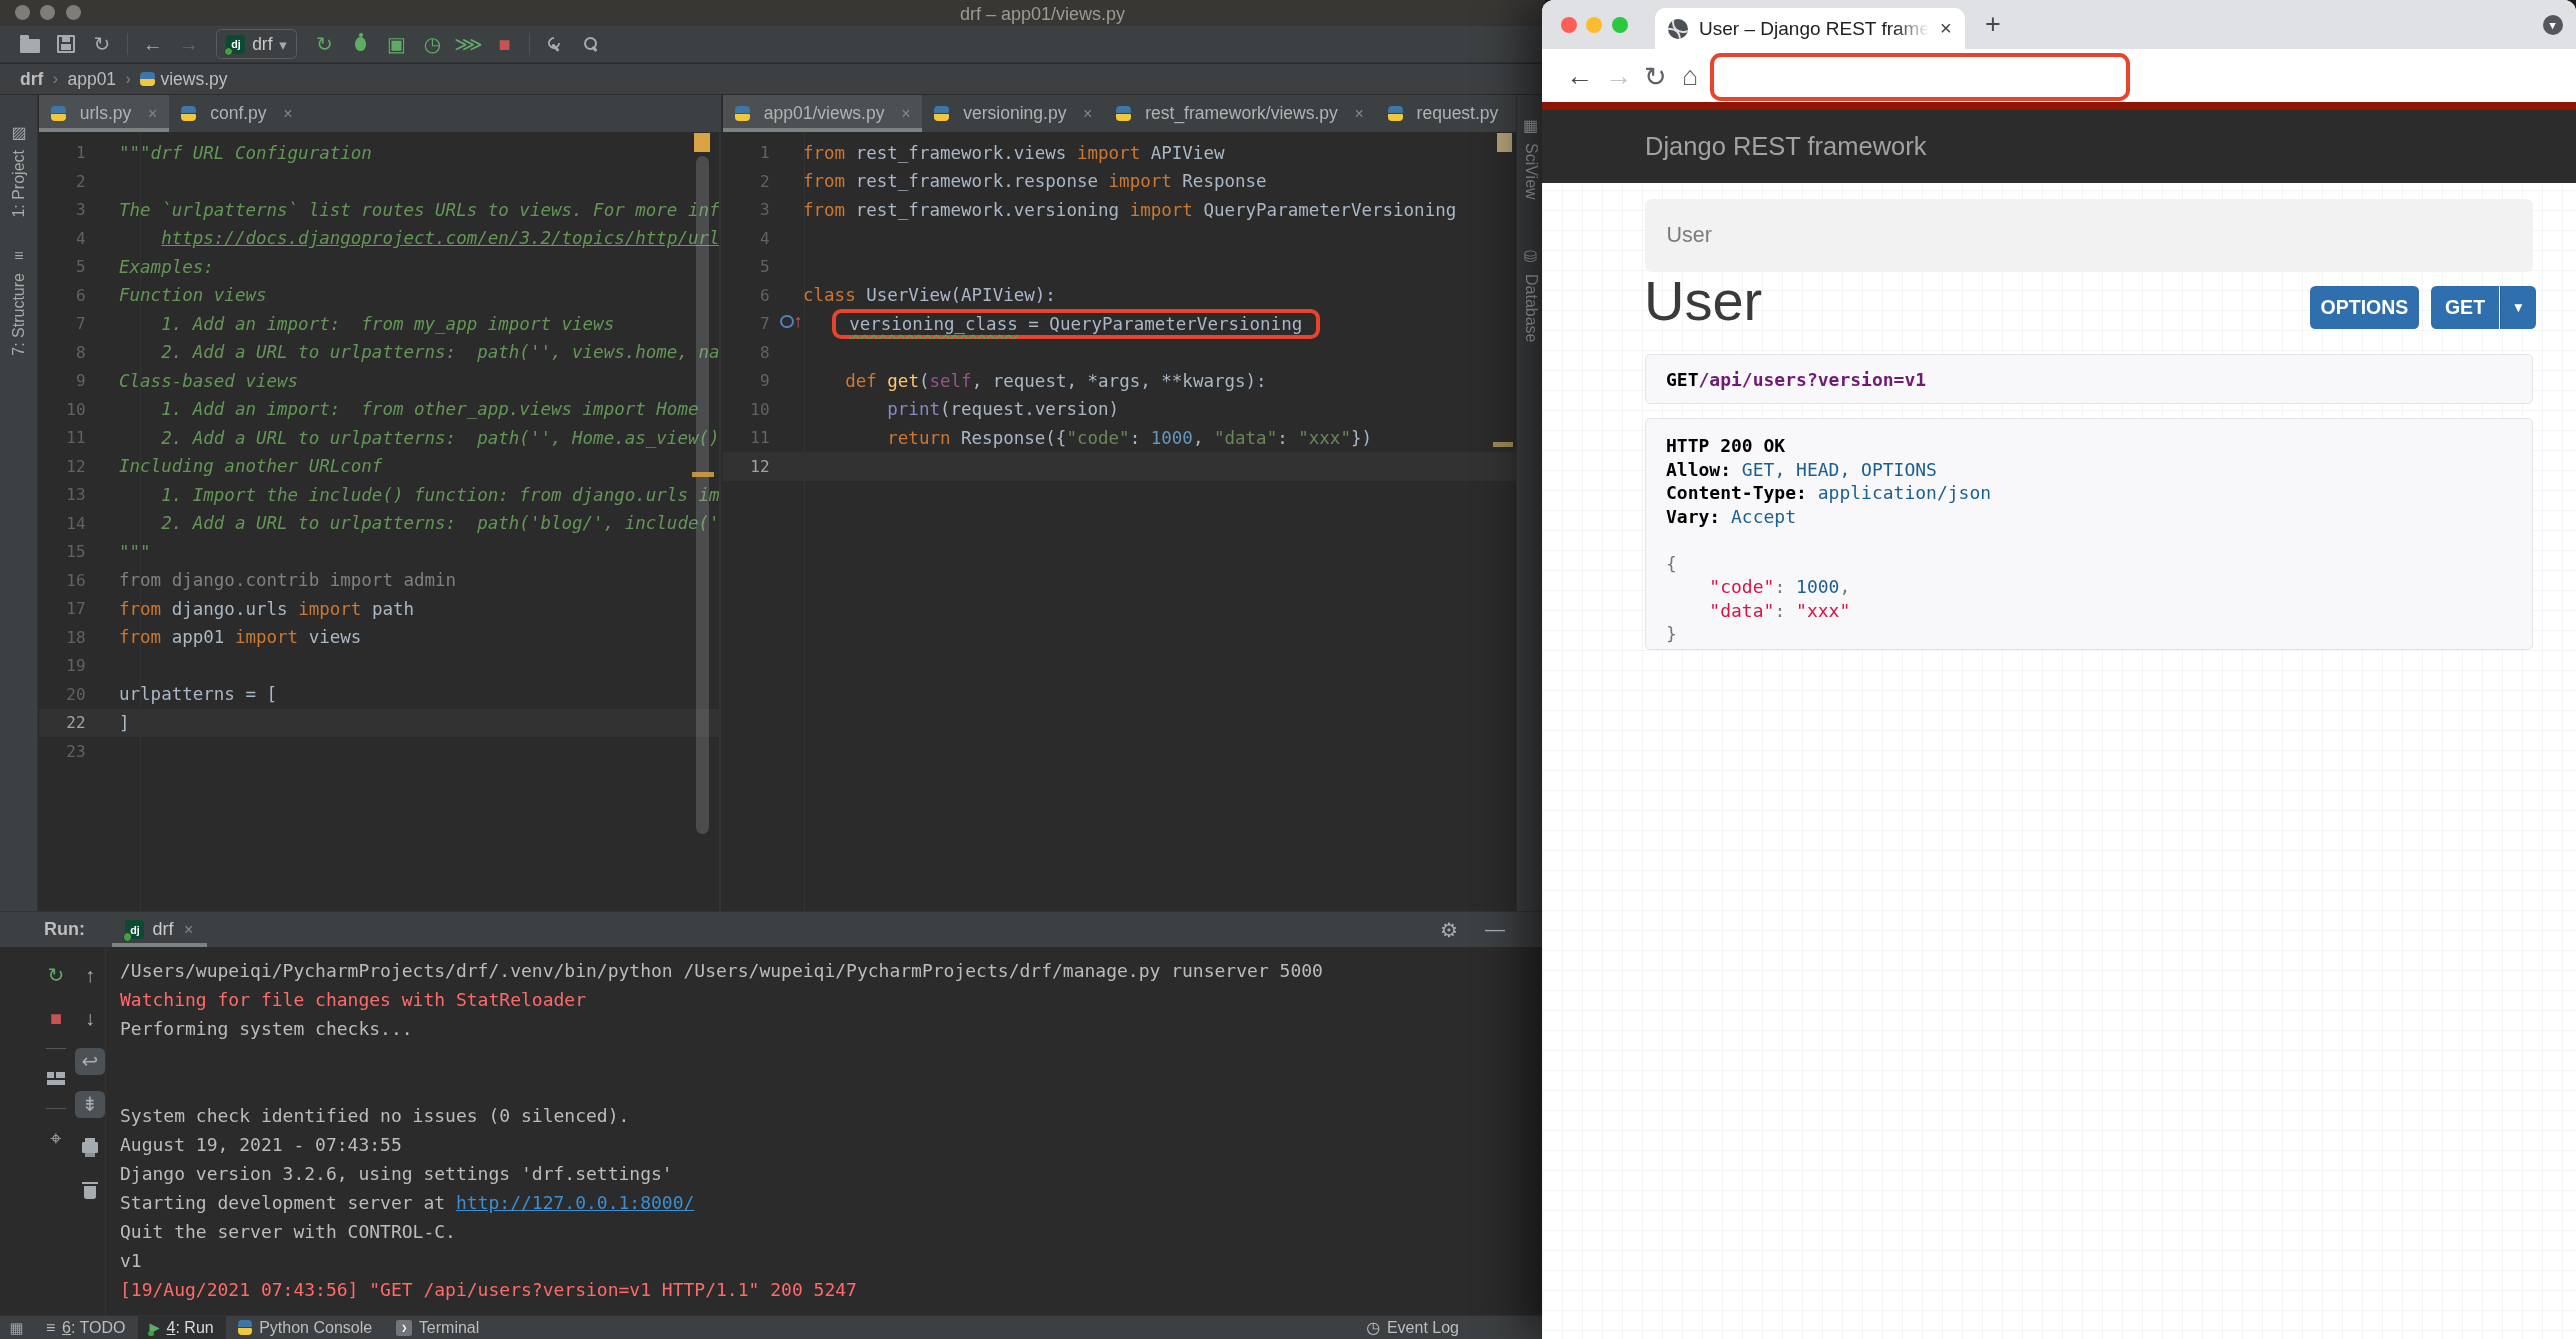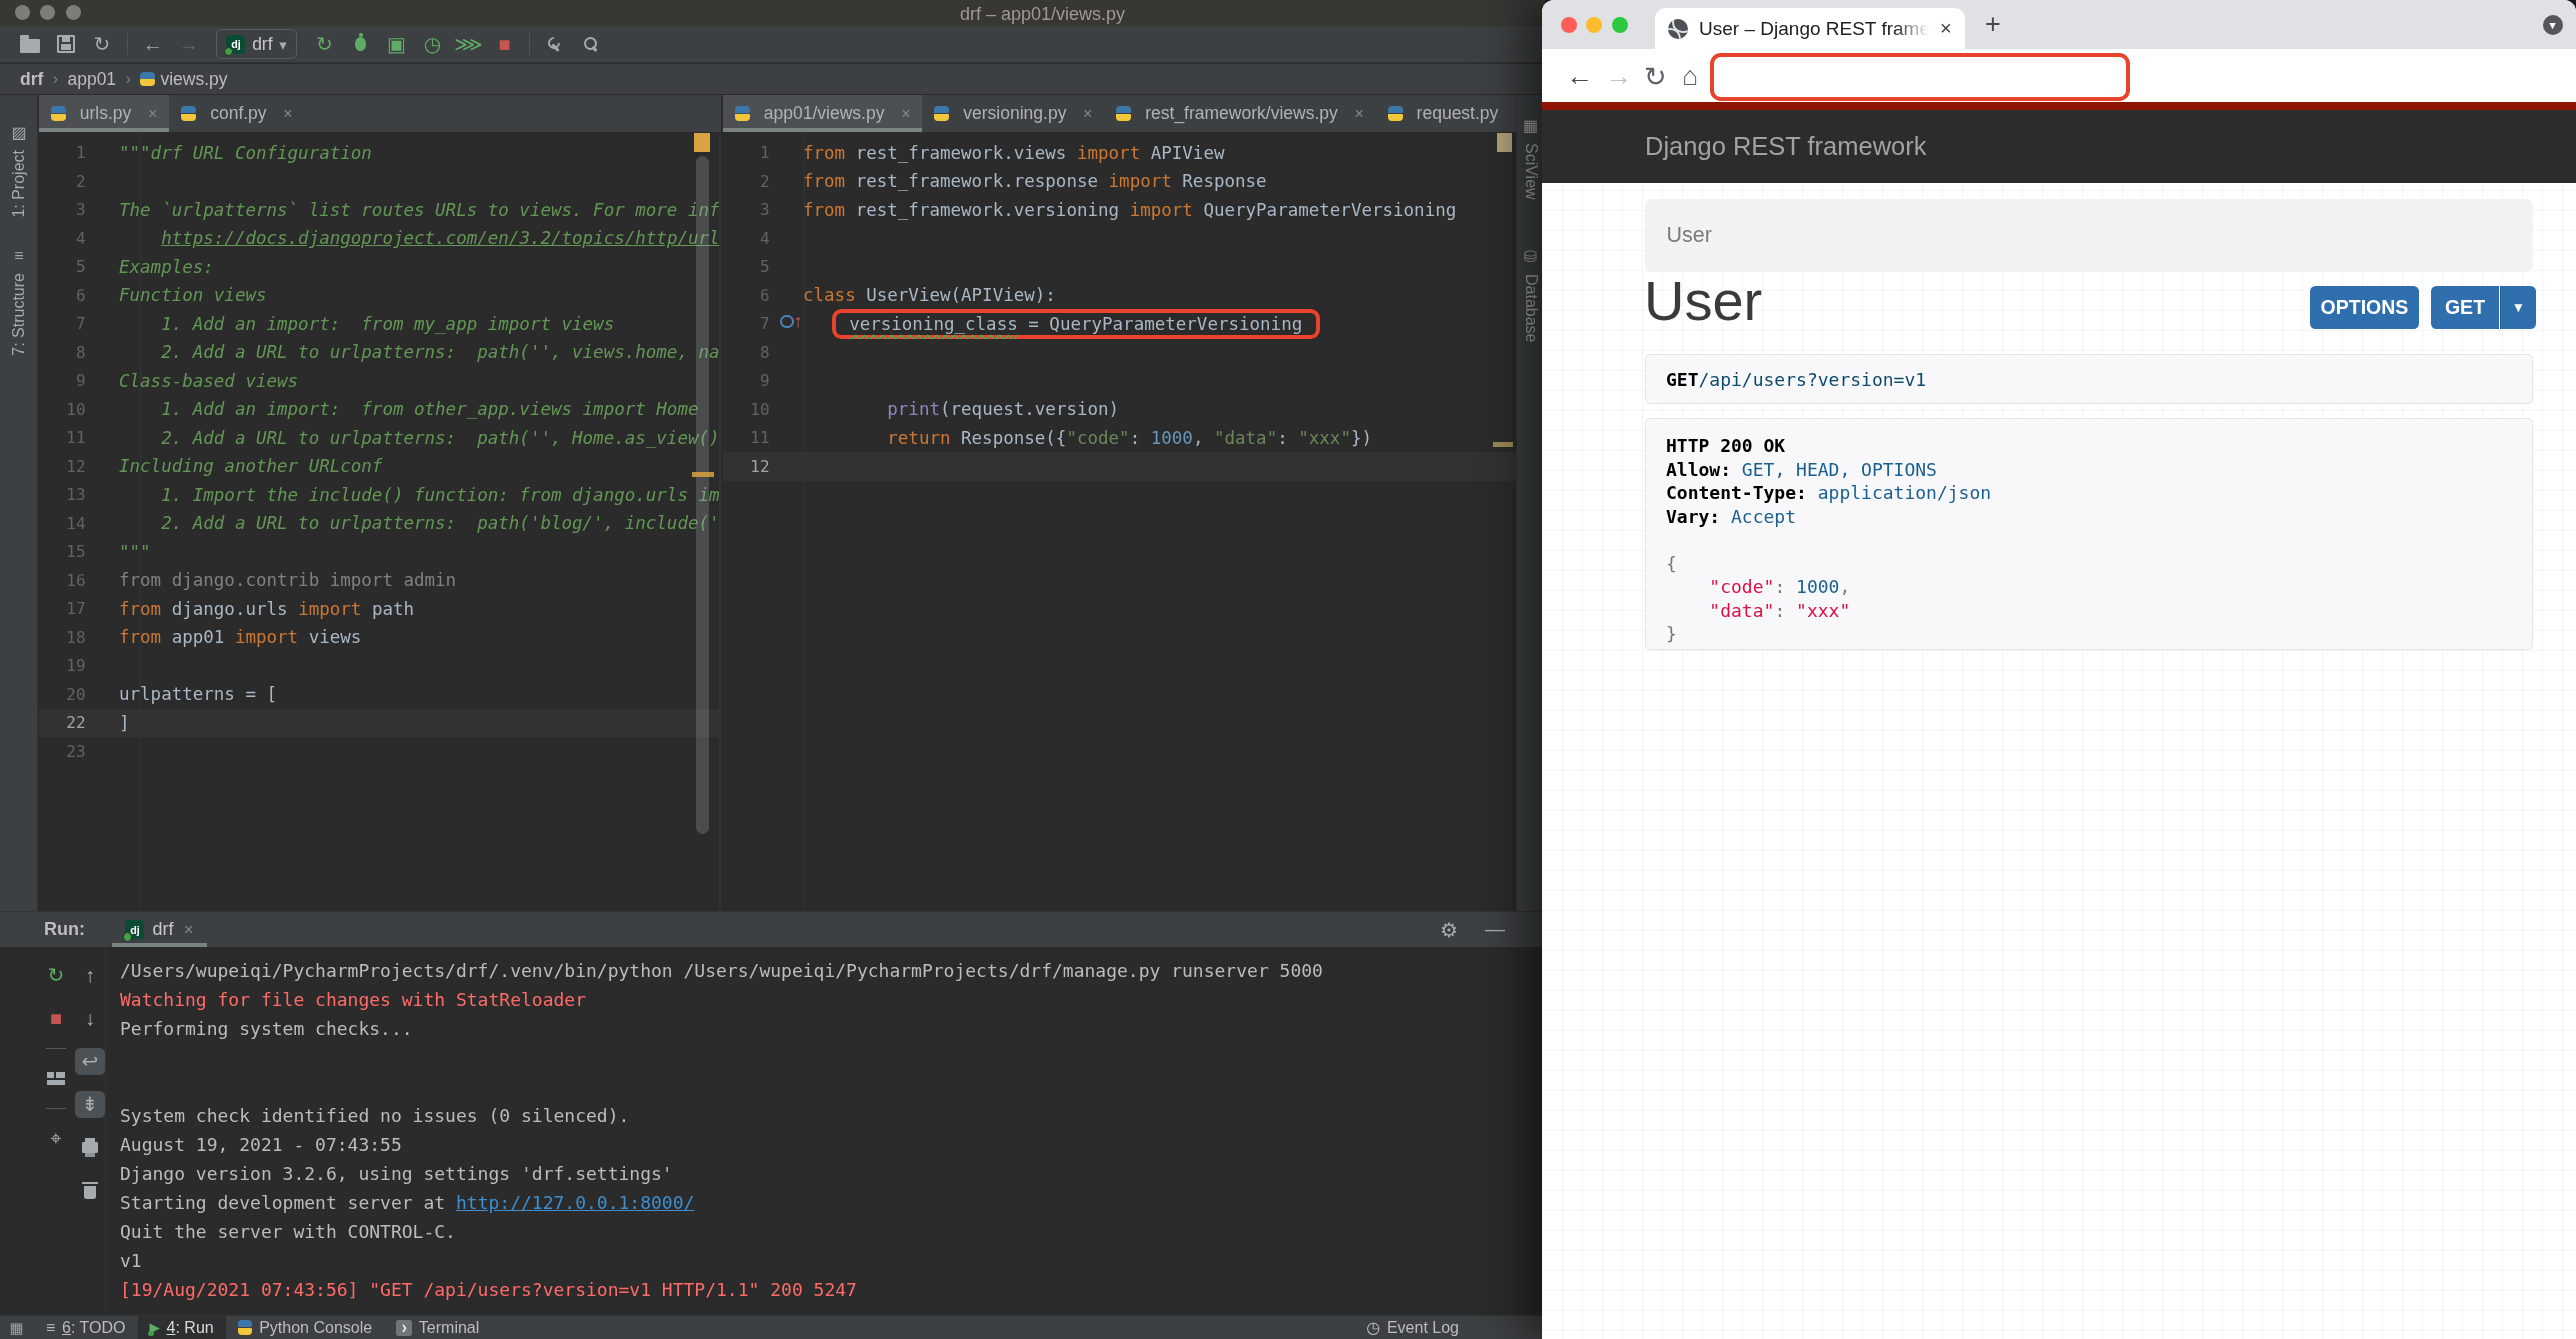--- a/index.html
+++ b/index.html
@@ -190,21 +190,21 @@
   .btn-get-caret { left:958px; width:36px; border-radius:0 5.4px 5.4px 0; border-left:1.3px solid #285e93; font-size:13.4px; }
   .drf-panel { position:absolute; left:103px; width:888px; background:#f8f8fa; border:1.3px solid #e3e3e8; border-radius:5.4px; font-family:"DejaVu Sans Mono", monospace; font-size:18px; }
   .panel-req { top:244px; height:50px; display:flex; align-items:center; padding-left:20px; }
   .panel-resp { top:308px; height:232px; padding:16px 20px; }
   .rrow { height:23.5px; white-space:pre; }
   .r-b { color:#000; font-weight:bold; }
   .r-v { color:#195f91; }
   .r-s { color:#dd1144; }
   .r-p { color:#777; }
   .req-method { color:#000; font-weight:bold; }
-  .req-path { color:#0c4a6e; }
+  .req-path { color:#701a75;font-weight:bold; }
 </style>
 </head>
 <body>
 
 <div id="pycharm">
   <div class="pc-titlebar">
     <span class="tl-dot" style="left:14.8px"></span>
     <span class="tl-dot" style="left:40px"></span>
     <span class="tl-dot" style="left:66px"></span>
     <span class="pc-title">drf – app01/views.py</span>
@@ -362,21 +362,21 @@
     <div class="gut-line" style="left:81px"></div>
     <div class="code-flow" id="code-right">
         <div class="crow"><span class="ln">1</span><span class="gi"></span><div class="ct"><span class="s-kw">from</span><span class="s-pl"> rest_framework.views </span><span class="s-kw">import</span><span class="s-pl"> APIView</span></div></div>
         <div class="crow"><span class="ln">2</span><span class="gi"></span><div class="ct"><span class="s-kw">from</span><span class="s-pl"> rest_framework.response </span><span class="s-kw">import</span><span class="s-pl"> Response</span></div></div>
         <div class="crow"><span class="ln">3</span><span class="gi"></span><div class="ct"><span class="s-kw">from</span><span class="s-pl"> rest_framework.versioning </span><span class="s-kw">import</span><span class="s-pl"> QueryParameterVersioning</span></div></div>
         <div class="crow"><span class="ln">4</span><span class="gi"></span><div class="ct"></div></div>
         <div class="crow"><span class="ln">5</span><span class="gi"></span><div class="ct"></div></div>
         <div class="crow"><span class="ln">6</span><span class="gi"></span><div class="ct"><span class="s-kw">class</span><span class="s-pl"> UserView(APIView):</span></div></div>
         <div class="crow"><span class="ln">7</span><span class="gi gi-override"></span><div class="ct"><span class="s-pl">    </span><span class="redbox"><span class="s-wavy">versioning_class</span><span class="s-pl"> = QueryParameterVersioning</span></span></div></div>
         <div class="crow"><span class="ln">8</span><span class="gi"></span><div class="ct"></div></div>
-        <div class="crow"><span class="ln">9</span><span class="gi"></span></div>
+        <div class="crow"><span class="ln">9</span><span class="gi"></span><div class="ct"><span class="s-pl">    </span><span class="s-kw">def</span><span class="s-pl"> </span><span class="s-fn">get</span><span class="s-pl">(</span><span class="s-self">self</span><span class="s-pl">, request, *args, **kwargs):</span></div></div>
         <div class="crow"><span class="ln">10</span><span class="gi"></span><div class="ct"><span class="s-pl">        </span><span class="s-builtin">print</span><span class="s-pl">(request.version)</span></div></div>
         <div class="crow"><span class="ln">11</span><span class="gi"></span><div class="ct"><span class="s-pl">        </span><span class="s-kw">return</span><span class="s-pl"> Response({</span><span class="s-str">"code"</span><span class="s-pl">: </span><span class="s-num">1000</span><span class="s-pl">, </span><span class="s-str">"data"</span><span class="s-pl">: </span><span class="s-str">"xxx"</span><span class="s-pl">})</span></div></div>
         <div class="crow cur"><span class="ln">12</span><span class="gi"></span><div class="ct"></div></div>
       </div>
     <div class="mark" style="left:774px; top:1.3px; width:14.8px; height:19px; background:#b3a179;"></div>
     <div class="mark" style="left:770px; top:310px; width:20px; height:5.4px; background:#9c8a56;"></div>
   </div>
 
   <div class="stripe-right">
     <div style="position:absolute; top:6.7px; left:0; width:27px; display:flex; flex-direction:column; align-items:center; gap:17.5px;" id="stripe-right-items">

